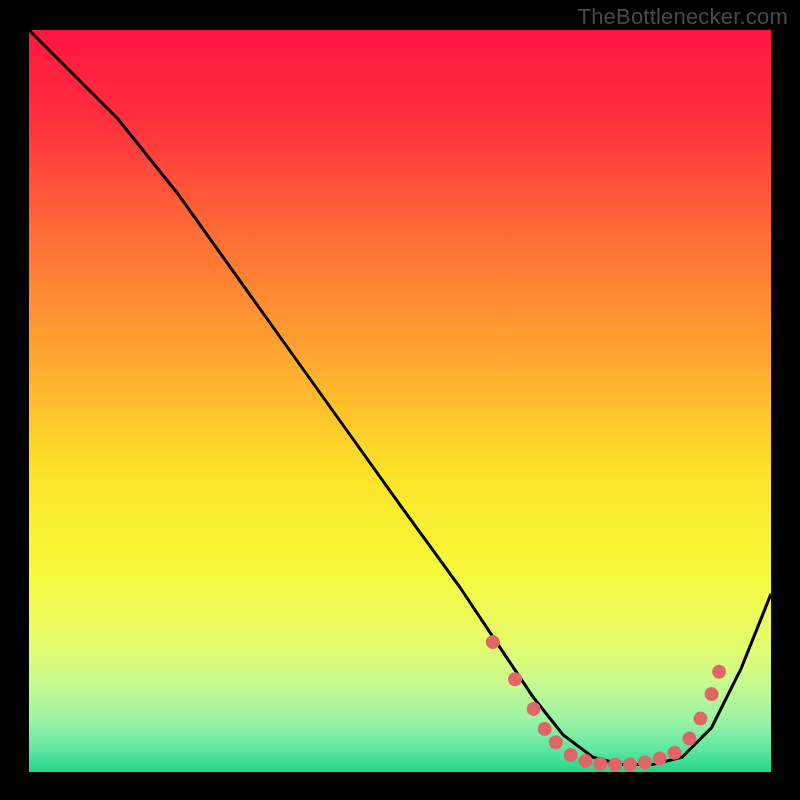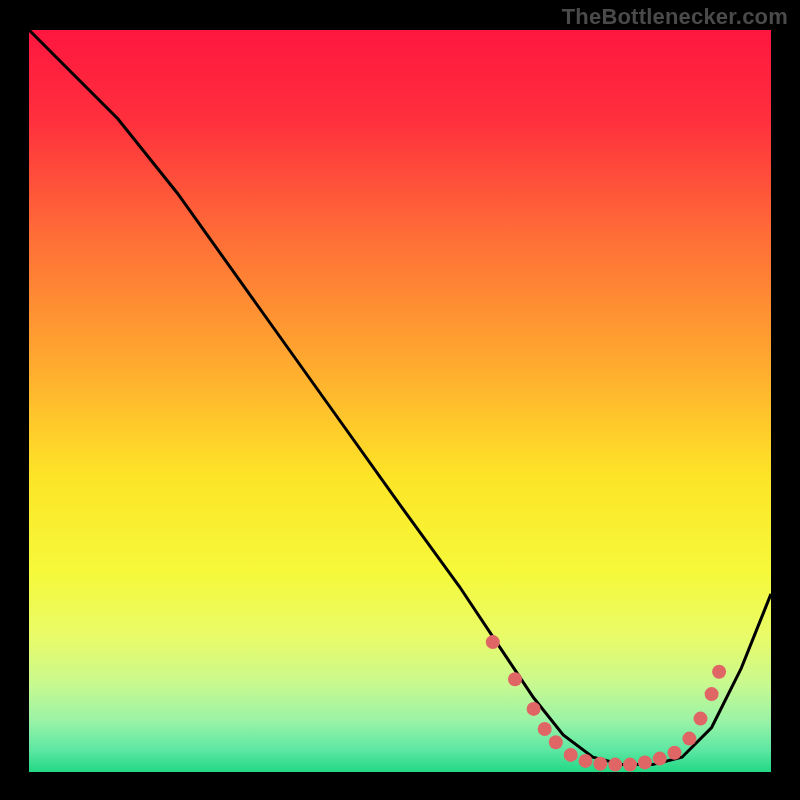--- a/index.html
+++ b/index.html
@@ -16,21 +16,21 @@
     width: 800px;
     height: 800px;
     background: #000;
   }
   .attribution {
     position: absolute;
     top: 4px;
     right: 12px;
     color: #4a4a4a;
     font-size: 22px;
-    font-weight: 700;
+    font-weight: 400;
     letter-spacing: 0.2px;
   }
   .plot {
     position: absolute;
     left: 29px;
     top: 30px;
     width: 742px;
     height: 742px;
     overflow: hidden;
   }

